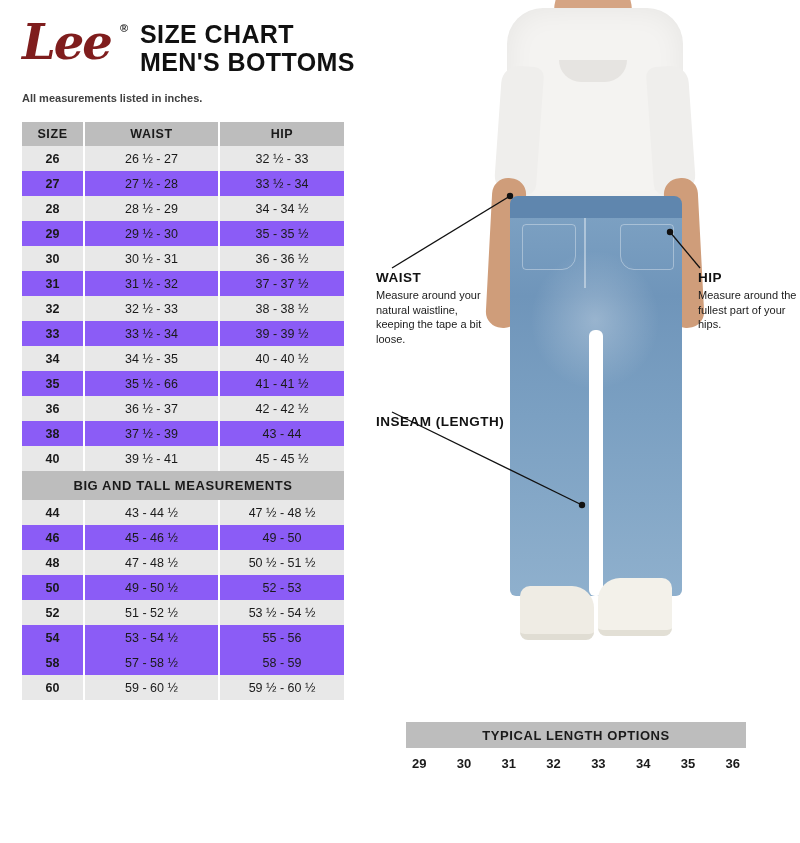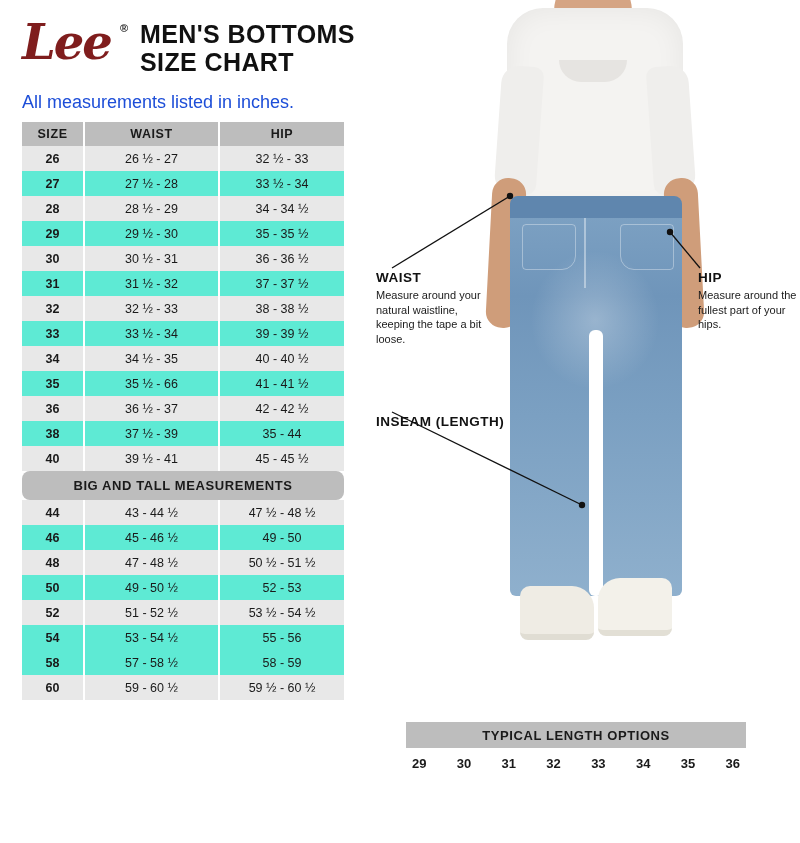--- a/index.html
+++ b/index.html
@@ -71,23 +71,23 @@
     font-size: 25px;
     line-height: 28px;
     letter-spacing: 0.4px;
     color: #111;
     text-transform: uppercase;
   }
   .subtitle {
     position: absolute;
     left: 22px;
     top: 92px;
-    font-size: 18px;
-    font-weight: normal;
-    color: #1d4ed8;
+    font-size: 11px;
+    font-weight: bold;
+    color: #404040;
   }
 
   
   .size-table {
     position: absolute;
     left: 22px;
     top: 122px;
     width: 322px;
     border-collapse: collapse;
     table-layout: fixed;
@@ -114,31 +114,30 @@
     text-align: center;
     padding: 3px 0 3px 0;
     height: 19px;
     border-right: 2px solid #ffffff;
     color: #1a1a1a;
   }
   .size-table td:last-child { border-right: none; }
   .size-table td.sz { font-weight: bold; }
 
   .size-table tr.shade td { background: #e8e8e8; }
-  .size-table tr.plain td { background: #5eead4; }
+  .size-table tr.plain td { background: #8b5cf6; }
 
   .section-row td {
     background: #bdbdbd !important;
     font-weight: bold;
     font-size: 13px;
     letter-spacing: 0.6px;
     text-align: center;
     padding: 5px 0;
     border-right: none;
-    border-radius: 8px;
   }
 
   
   .photo {
     position: absolute;
     left: 370px;
     top: 0;
     width: 430px;
     height: 700px;
     overflow: hidden;
@@ -335,22 +334,22 @@
 <div class="page">
 
   <div class="left-col">
 
     <div class="brand-row">
       <div class="logo">
         <span class="logo-text">Lee</span>
         <span class="logo-reg">®</span>
       </div>
       <div class="title-block">
+        <div class="title-line">SIZE CHART</div>
         <div class="title-line">MEN'S BOTTOMS</div>
-        <div class="title-line">SIZE CHART</div>
       </div>
     </div>
 
     <div class="subtitle">All measurements listed in inches.</div>
 
     <table class="size-table">
       <colgroup>
           <col class="c1">
           <col class="c2">
           <col class="c3">
@@ -414,21 +413,21 @@
             <td>41 - 41 ½</td>
           </tr>
           <tr class="shade">
             <td class="sz">36</td>
             <td>36 ½ - 37</td>
             <td>42 - 42 ½</td>
           </tr>
           <tr class="plain">
             <td class="sz">38</td>
             <td>37 ½ - 39</td>
-            <td>35 - 44</td>
+            <td>43 - 44</td>
           </tr>
           <tr class="shade">
             <td class="sz">40</td>
             <td>39 ½ - 41</td>
             <td>45 - 45 ½</td>
           </tr>
           <tr class="section-row">
             <td colspan="3">BIG AND TALL MEASUREMENTS</td>
           </tr>
           <tr class="shade">

